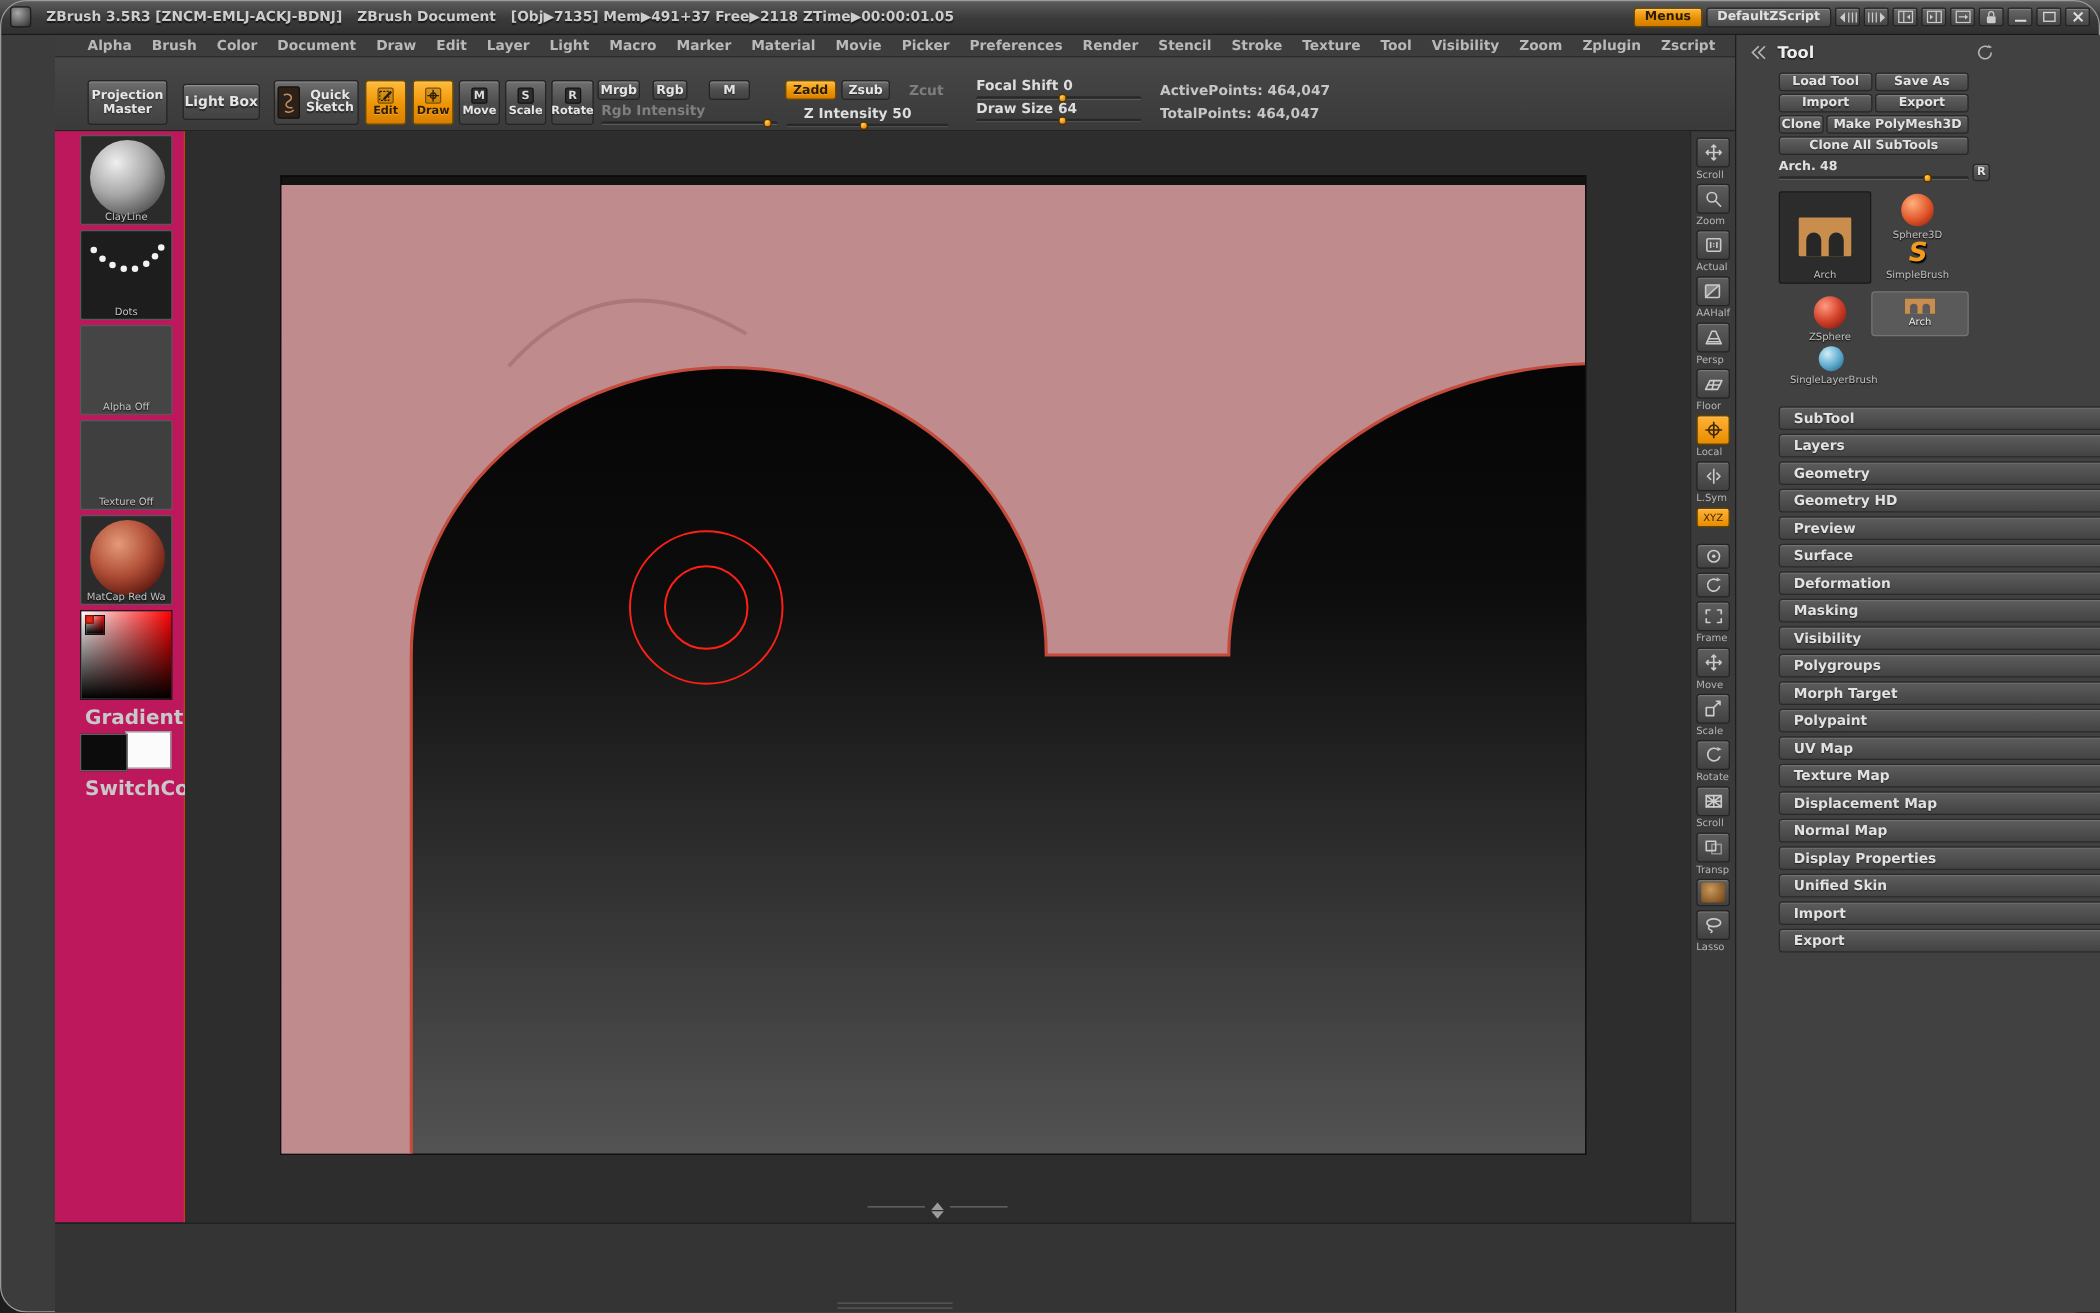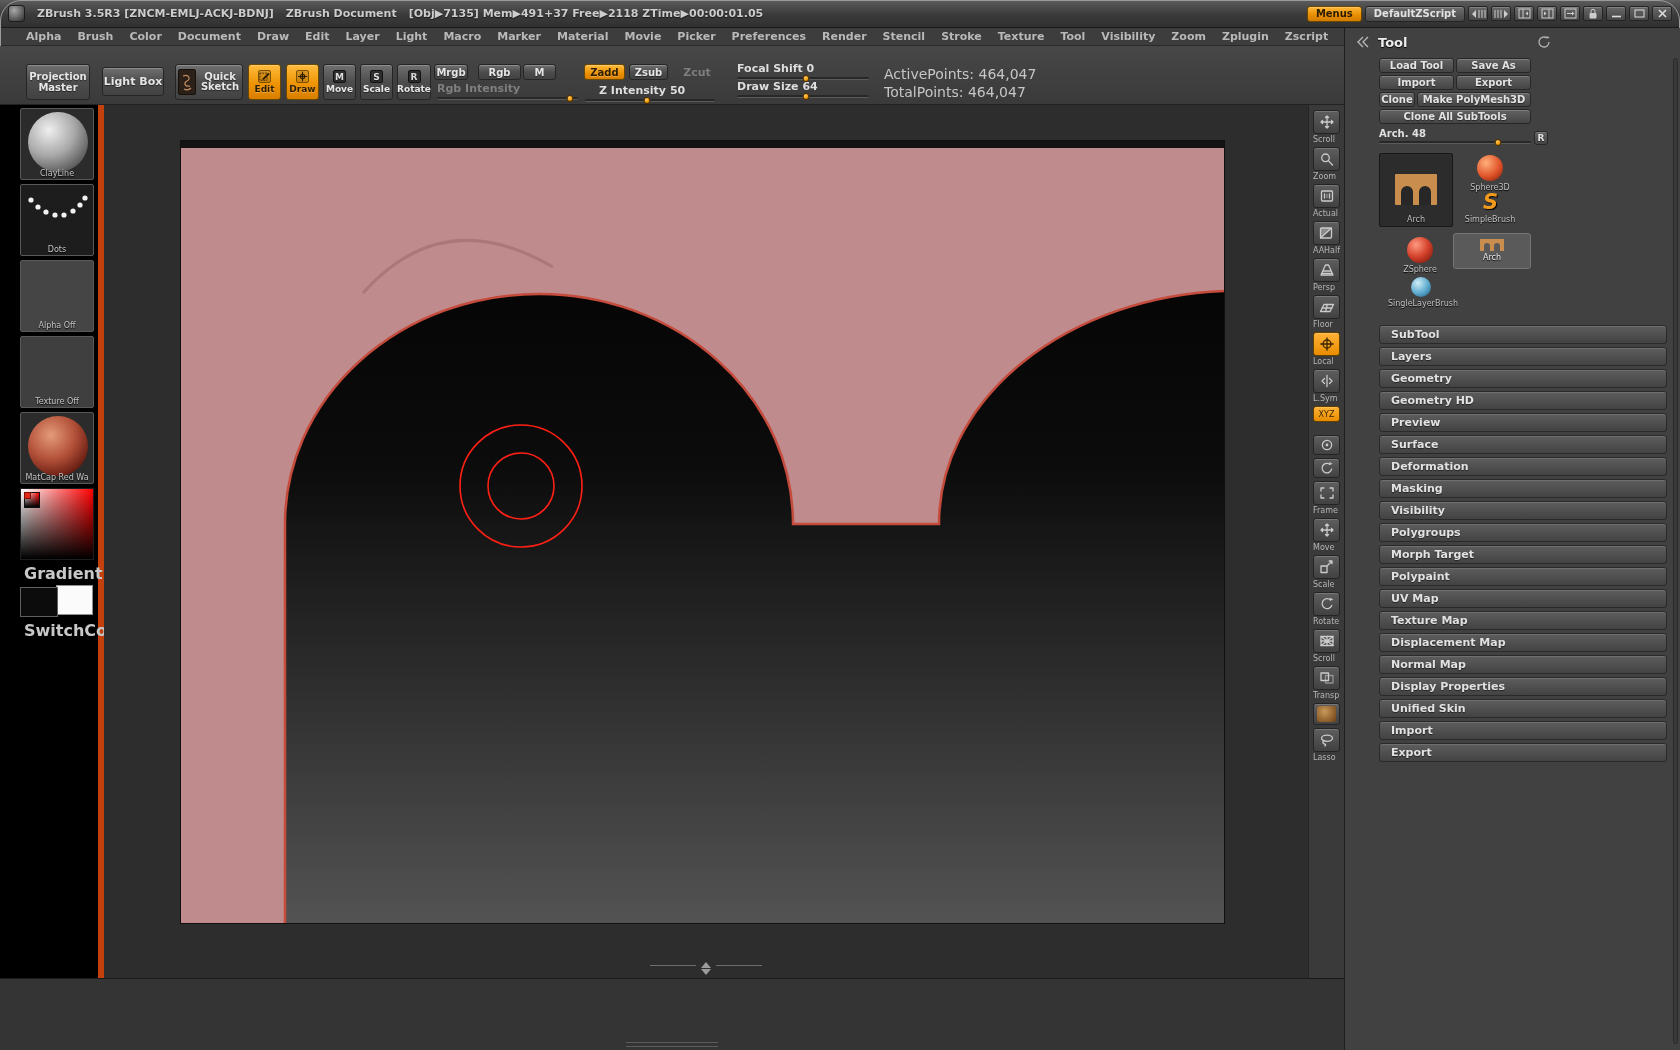--- a/index.html
+++ b/index.html
@@ -9,21 +9,21 @@
 
 .titlebar{height:28px;flex:0 0 auto;background:linear-gradient(#5d5d5d,#3a3a3a 55%,#313131);border-bottom:1px solid #191919;display:flex;align-items:center;padding:0 8px;gap:12px;color:#cdcdcd;font-size:11px;font-weight:bold;}
 .tb-logo{width:17px;height:17px;border-radius:3px;background:radial-gradient(circle at 35% 30%,#a8a8a8,#5d5d5d 60%,#2e2e2e);border:1px solid #1c1c1c;flex:0 0 auto;}
 .tb-text{white-space:nowrap;text-shadow:0 1px 1px rgba(0,0,0,.6);}
 .tb-right{margin-left:auto;display:flex;align-items:center;gap:3px;}
 .tb-btn{height:16px;padding:0 8px;border-radius:3px;background:linear-gradient(#6d6d6d,#474747);border:1px solid #242424;color:#e2e2e2;font-size:10px;font-weight:bold;display:flex;align-items:center;box-shadow:inset 0 1px 0 rgba(255,255,255,.2);}
 .tb-btn.orange{background:linear-gradient(#ffb83a,#e68c00 60%,#d27d00);color:#2c1d00;border-color:#6b4a00;}
 .tb-ic{width:20px;height:15px;border-radius:2px;background:linear-gradient(#686868,#464646);border:1px solid #242424;display:flex;align-items:center;justify-content:center;box-shadow:inset 0 1px 0 rgba(255,255,255,.18);}
 .tb-ic svg{display:block;}
 
-.body-row{flex:1;display:flex;min-height:0;}
+.body-row{flex:1;display:flex;min-height:0;padding-left:44px;}
 .left-col{width:1344px;display:flex;flex-direction:column;}
 .menubar{height:18px;background:#3d3d3d;border-bottom:1px solid #292929;display:flex;align-items:center;padding-left:26px;gap:16px;}
 .menu-item{font-size:11px;font-weight:bold;color:#b9b9b9;white-space:nowrap;}
 .topshelf{height:59px;background:linear-gradient(#474747,#3a3a3a);border-bottom:1px solid #222;position:relative;}
 .main-row{height:873px;display:flex;}
 .bottom-tray{height:72px;background:#343434;border-top:1px solid #1b1b1b;position:relative;}
 .tray-grip{position:absolute;bottom:3px;left:50%;transform:translateX(-50%);width:92px;height:5px;border-top:1px solid #5c5c5c;border-bottom:1px solid #5c5c5c;}
 
 .abs{position:absolute;}
 .btn{background:linear-gradient(#707070,#4d4d4d 50%,#424242);border:1px solid #252525;border-radius:3px;color:#e6e6e6;font-weight:bold;font-size:11px;display:flex;align-items:center;justify-content:center;text-align:center;box-shadow:inset 0 1px 0 rgba(255,255,255,.22);text-shadow:0 1px 1px rgba(0,0,0,.5);}
@@ -32,23 +32,23 @@
 .txtbtn-disabled{color:#7e7e7e;font-size:11px;font-weight:bold;display:flex;align-items:center;justify-content:center;}
 .mode-btn{flex-direction:column;gap:2px;}
 .mode-btn .mlabel{font-size:9px;line-height:9px;font-weight:bold;}
 .licon{width:13px;height:13px;background:#2e2e2e;border:1px solid #121212;color:#dcdcdc;font-size:9px;font-weight:bold;display:flex;align-items:center;justify-content:center;border-radius:2px;}
 .mode-btn.orange .licon{background:rgba(50,31,0,.18);border-color:#7a5200;color:#2e1d00;}
 .slider{position:absolute;}
 .slider .slabel{font-size:11px;font-weight:bold;color:#dedede;white-space:nowrap;line-height:12px;}
 .slider.disabled .slabel{color:#7f7f7f;}
 .slider .groove{position:relative;height:3px;background:#282828;border-bottom:1px solid #5a5a5a;border-radius:2px;margin-top:2px;}
 .slider .handle{position:absolute;top:-2px;width:7px;height:7px;border-radius:50%;transform:translateX(-50%);background:radial-gradient(circle at 35% 30%,#ffcf6a,#f09408 60%,#b86a00);border:1px solid #4d3000;}
-.shelf-text{font-size:14px;font-weight:normal;color:#c6c6c6;white-space:nowrap;}
-
-.left-shelf{width:104px;background:#000000;border-right:6px solid #c2410c;padding-top:3px;position:relative;}
+.shelf-text{font-size:11px;font-weight:bold;color:#c6c6c6;white-space:nowrap;}
+
+.left-shelf{width:104px;background:#be185d;border-right:1px solid #c2410c;padding-top:3px;position:relative;}
 .thumb{position:relative;width:74px;height:72px;margin:0 0 4px 20px;border:1px solid #585858;background:#2b2b2b;border-radius:2px;overflow:hidden;}
 .thumb .tlabel{position:absolute;left:0;right:0;bottom:1px;text-align:center;font-size:8px;color:#c5c5c5;text-shadow:0 1px 1px #000;white-space:nowrap;}
 .sphere{border-radius:50%;}
 .brush-sphere{position:absolute;left:7px;top:3px;width:60px;height:60px;background:radial-gradient(circle at 35% 30%,#efefef,#a8a8a8 45%,#4a4a4a 85%,#2f2f2f);}
 .mat-sphere{position:absolute;left:7px;top:3px;width:60px;height:60px;background:radial-gradient(circle at 38% 32%,#e49a78,#b14f38 45%,#5c150c 82%,#3c0a05);}
 .flat-slot{background:#454545;}
 .picker{position:relative;width:74px;height:72px;margin-left:20px;margin-bottom:4px;border:1px solid #1d1d1d;background-image:linear-gradient(to bottom,rgba(0,0,0,0),#000),linear-gradient(to right,#ffffff,#ff0000);}
 .picker .mini{position:absolute;left:3px;top:3px;width:16px;height:16px;border:1px solid #111;background-image:linear-gradient(to bottom,rgba(0,0,0,0),#000),linear-gradient(to right,#fff,#f00);}
 .picker .mini-marker{position:absolute;left:-1px;top:-1px;width:7px;height:7px;background:#e22818;border:1px solid #7e0f06;}
 .ls-label{margin:2px 0 2px 24px;font-size:16px;font-weight:bold;color:#c8c8c8;}
@@ -240,21 +240,21 @@
         <div class="btn mode-btn abs" style="left:360px;top:18px;width:33px;height:36px;">
           <span class="licon">S</span>
           <span class="mlabel">Scale</span>
         </div>
         <div class="btn mode-btn abs" style="left:397px;top:18px;width:34px;height:36px;">
           <span class="licon">R</span>
           <span class="mlabel">Rotate</span>
         </div>
 
         <div class="btn small abs" style="left:434px;top:18px;width:34px;height:16px;">Mrgb</div>
-        <div class="btn small abs" style="left:478px;top:18px;width:43px;height:16px;">Rgb</div>
+        <div class="btn small abs" style="left:478px;top:18px;width:28px;height:16px;">Rgb</div>
         <div class="btn small abs" style="left:523px;top:18px;width:33px;height:16px;">M</div>
 
         <div class="btn small orange abs" style="left:584px;top:18px;width:41px;height:16px;">Zadd</div>
         <div class="btn small abs" style="left:629px;top:18px;width:39px;height:16px;" actable="true">Zsub</div>
         <div class="txtbtn-disabled abs" style="left:680px;top:18px;width:34px;height:16px;">Zcut</div>
 
         <div class="slider disabled abs" style="left:437px;top:37px;width:141px;">
           <div class="slabel"><span>Rgb Intensity</span> <span></span></div>
           <div class="groove">
               <span class="handle" style="left:94%;"></span>

